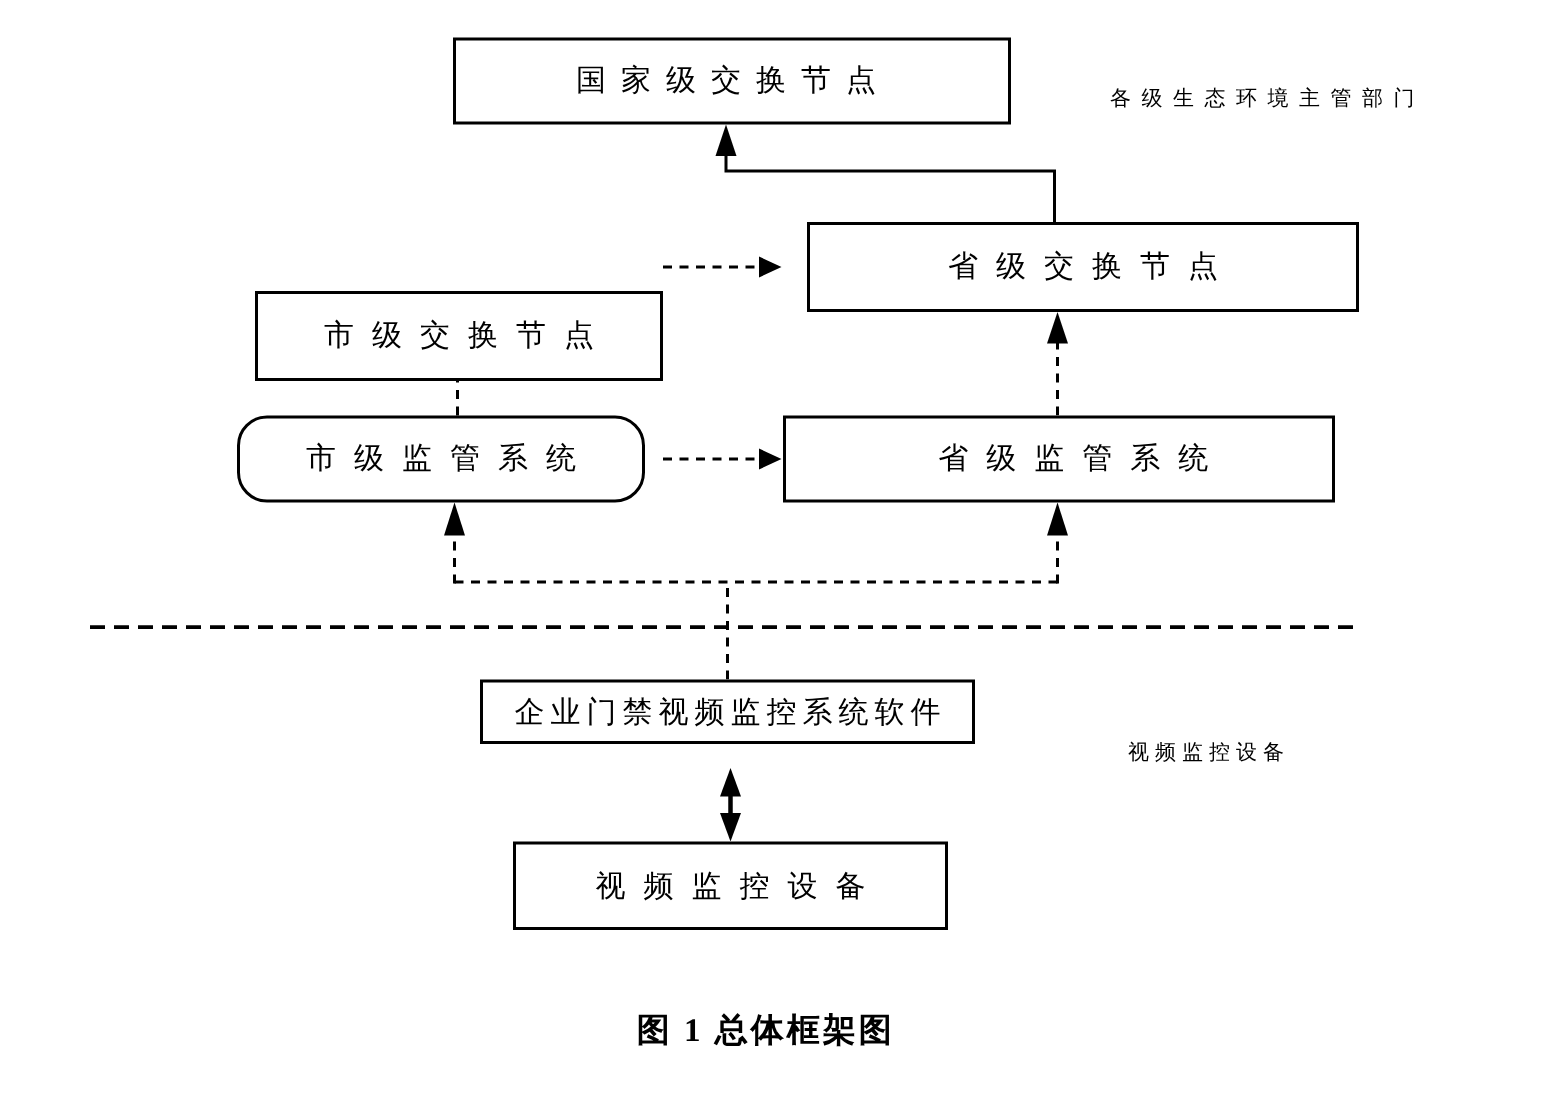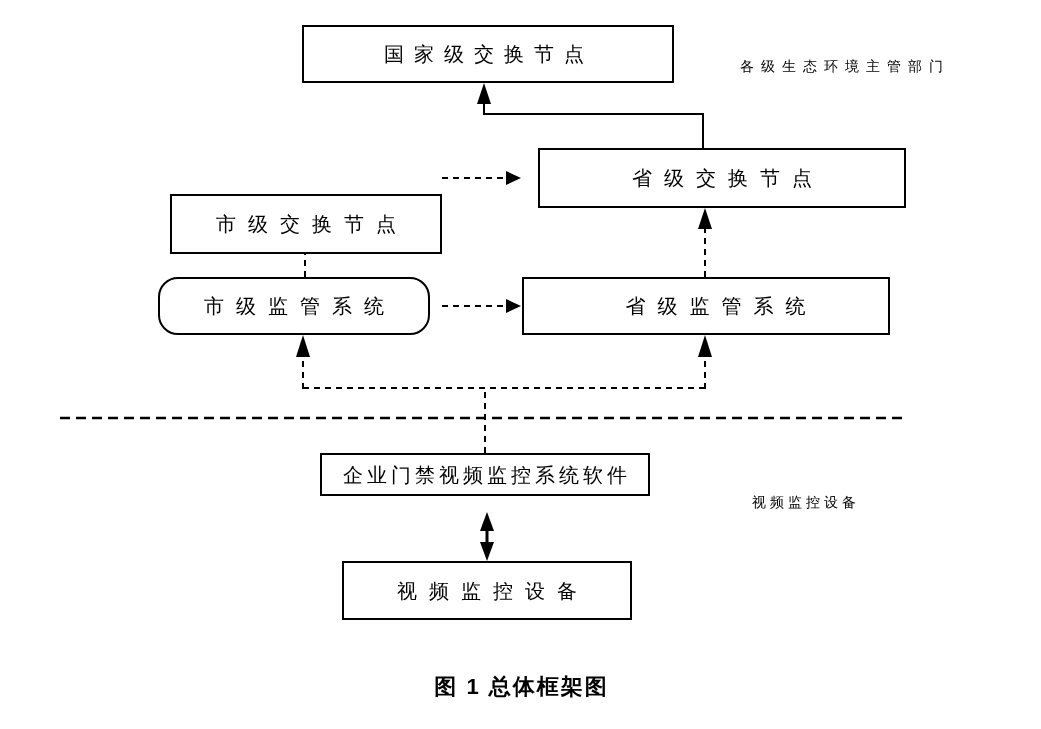--- a/index.html
+++ b/index.html
@@ -36,25 +36,24 @@
     font-size:14px;line-height:1;
     white-space:nowrap;
   }
   #label-gov-zone{left:740px;top:60px;width:300px;letter-spacing:7px;}
   #label-gov-zone .lbl-line{margin-bottom:20px;}
   #label-enterprise-zone{left:752px;top:496px;width:164px;letter-spacing:4px;}
   .caption{
     position:absolute;
     left:0;top:672px;width:1021px;
     text-align:center;
-    font-family:Liberation Sans, sans-serif;
+    font-family:Liberation Serif, serif;
     font-weight:bold;
     font-size:22px;line-height:1.4;
     letter-spacing:2px;
-    margin-left:11px;
   }
 </style>
 </head>
 <body>
 
 <div class="canvas">
 
   <svg class="wires" viewBox="0 0 1041 729" xmlns="http://www.w3.org/2000/svg">
 
     <g stroke="#000000" fill="#000000">

